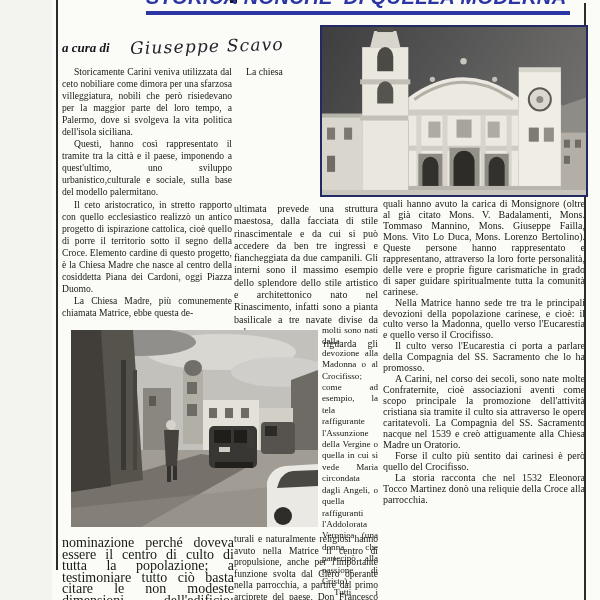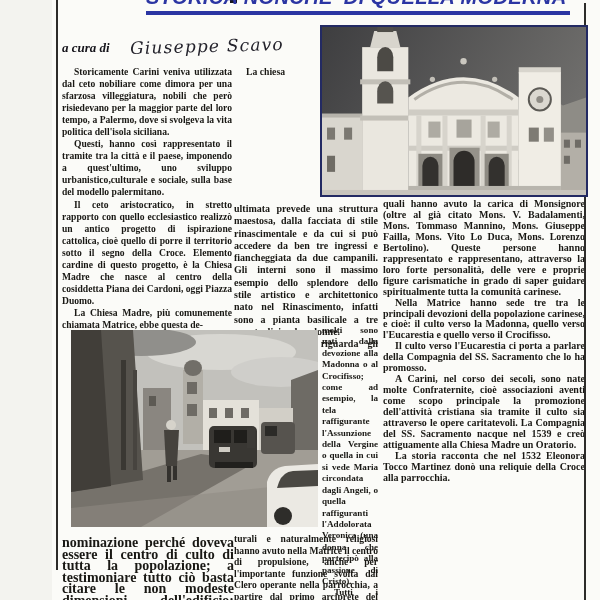--- a/index.html
+++ b/index.html
@@ -24,21 +24,21 @@
   }
   #title-underline{left:146px;top:11px;width:424px;height:3.5px;background:#2b35a3;}
   
   #byline{left:62px;top:36px;display:flex;align-items:baseline;gap:20px;}
   #byline .prefix{font-weight:bold;font-style:italic;font-size:13px;color:#14131a;}
   #byline .author{
     font-family:"DejaVu Serif", serif;font-style:italic;font-size:17px;
     letter-spacing:1.2px;color:#23222b;transform:rotate(-1.5deg);
   }
   
-  .col{position:absolute;text-align:justify;font-weight:bold;}
+  .col{position:absolute;text-align:justify;}
   .col p{margin:0;text-align:justify;}
   .col p.ind{text-indent:12px;}
   #col-left{left:62px;top:66px;width:170px;font-size:9.6px;line-height:12.05px;}
   #col-left-bottom{left:62px;top:537px;width:172px;font-size:14px;line-height:11.6px;}
   #col-mid-top{left:234px;top:66px;width:82px;font-size:9.7px;line-height:12.1px;}
   #col-mid-full{left:234px;top:203px;width:144px;font-size:10px;line-height:12.3px;}
   #col-mid-strip{left:322px;top:325px;width:56px;font-size:9.1px;line-height:11.4px;}
   #col-mid-bottom{left:234px;top:533px;width:144px;font-size:9.6px;line-height:11.5px;}
   #col-right{left:383px;top:199px;width:202px;font-size:10px;line-height:10.95px;}
   
@@ -192,14 +192,15 @@
 
 <div class="col" id="col-mid-bottom">
   <p>turali e naturalmente religiosi hanno avuto nella Matrice il centro di propulsione, anche per l'importante funzione svolta dal Clero operante nella parrocchia, a partire dal primo arciprete del paese, Don Francesco Aparo fino ad ar-</p>
 </div>
 
 <div class="col" id="col-right">
   <p>quali hanno avuto la carica di Monsignore (oltre al già citato Mons. V. Badalamenti, Mons. Tommaso Mannino, Mons. Giuseppe Failla, Mons. Vito Lo Duca, Mons. Lorenzo Bertolino). Queste persone hanno rappresentato e rappresentano, attraverso la loro forte personalità, delle vere e proprie figure carismatiche in grado di saper guidare spiritualmente tutta la comunità carinese.</p>
   <p class="ind">Nella Matrice hanno sede tre tra le principali devozioni della popolazione carinese, e cioè: il culto verso la Madonna, quello verso l'Eucarestia e quello verso il Crocifisso.</p>
   <p class="ind">Il culto verso l'Eucarestia ci porta a parlare della Compagnia del SS. Sacramento che lo ha promosso.</p>
   <p class="ind">A Carini, nel corso dei secoli, sono nate molte Confraternite, cioè associazioni aventi come scopo principale la promozione dell'attività cristiana sia tramite il culto sia attraverso le opere caritatevoli. La Compagnia del SS. Sacramento nacque nel 1539 e creò attiguamente alla Chiesa Madre un Oratorio.</p>
+  <p class="ind">Forse il culto più sentito dai carinesi è però quello del Crocifisso.</p>
   <p class="ind">La storia racconta che nel 1532 Eleonora Tocco Martinez donò una reliquie della Croce alla parrocchia.</p>
 </div>
 
 </body></html>

